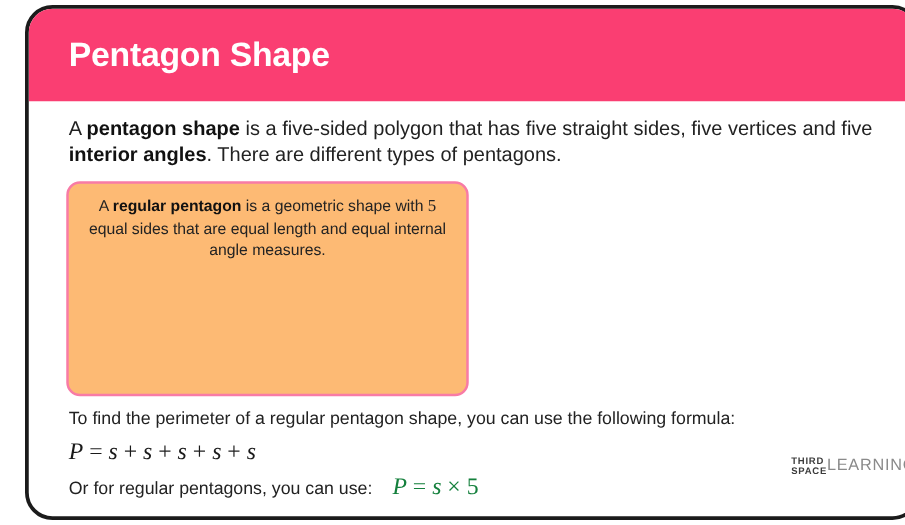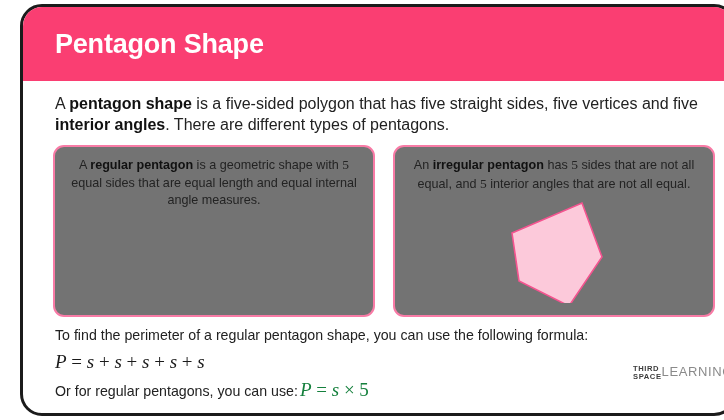--- a/index.html
+++ b/index.html
@@ -70,21 +70,21 @@
 
   
   .card {
     position: absolute;
     top: 138px;
     width: 322px;
     height: 172px;
     box-sizing: border-box;
     border: 2px solid #f87ba6;
     border-radius: 11px;
-    background: #737373;
+    background: #fdba74;
     overflow: hidden;
   }
   #card-regular { left: 30px; }
   #card-irregular { left: 370px; }
 
   .card-text {
     margin: 9px 11px 0 11px;
     text-align: center;
     font-size: 12.6px;
     line-height: 17.5px;
@@ -132,21 +132,21 @@
   }
   .mvar { font-style: italic; }
   #regular-line {
     position: absolute;
     left: 32px;
     top: 372px;
     font-size: 14.2px;
     color: #222222;
     display: flex;
     align-items: baseline;
-    gap: 2px;
+    gap: 16px;
   }
   #formula-2 {
     font-family: "Liberation Serif", serif;
     font-size: 19px;
     color: #15803d;
   }
 
   
   #logo {
     position: absolute;
@@ -186,28 +186,20 @@
     <div id="header-banner">
       <div id="page-title">Pentagon Shape</div>
     </div>
 
     <div id="intro"><span>A </span><b>pentagon shape</b><span> is a five-sided polygon that has five straight sides, five vertices and five </span><b>interior angles</b><span>. There are different types of pentagons.</span></div>
 
     <div class="card" id="card-regular">
       <div class="card-text"><span>A </span><b>regular pentagon</b><span> is a geometric shape with </span><span class="num">5</span><span> equal sides that are equal length and equal internal angle measures.</span></div>
     </div>
 
-    <div class="card" id="card-irregular">
-      <div class="card-text"><span>An </span><b>irregular pentagon</b><span> has </span><span class="num">5</span><span> sides that are not all equal, and </span><span class="num">5</span><span> interior angles that are not all equal.</span></div>
-      <div class="shape-area">
-        <svg class="shape-svg" width="318" height="110" viewBox="0 0 318 110">
-          <polygon points="187,10 207,64 174,113 124,88 117,40" fill="#fcc9da" stroke="#f4538f" stroke-width="1.6"></polygon>
-        </svg>
-      </div>
-    </div>
 
     <div id="formula-1"><span class="mvar">P</span> <span>=</span> <span class="mvar">s</span> <span>+</span> <span class="mvar">s</span> <span>+</span> <span class="mvar">s</span> <span>+</span> <span class="mvar">s</span> <span>+</span> <span class="mvar">s</span></div>
 
     <div id="perimeter-line">To find the perimeter of a regular pentagon shape, you can use the following formula:</div>
 
     <div id="regular-line">
       <span>Or for regular pentagons, you can use:</span>
       <span id="formula-2"><span class="mvar">P</span> <span>=</span> <span class="mvar">s</span> <span>×</span> <span>5</span></span>
     </div>
 

